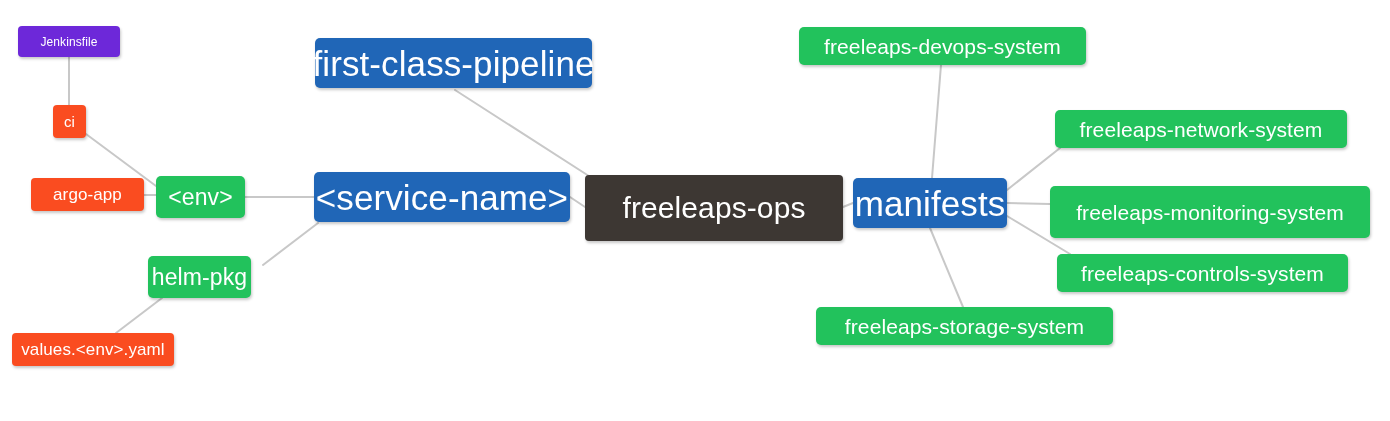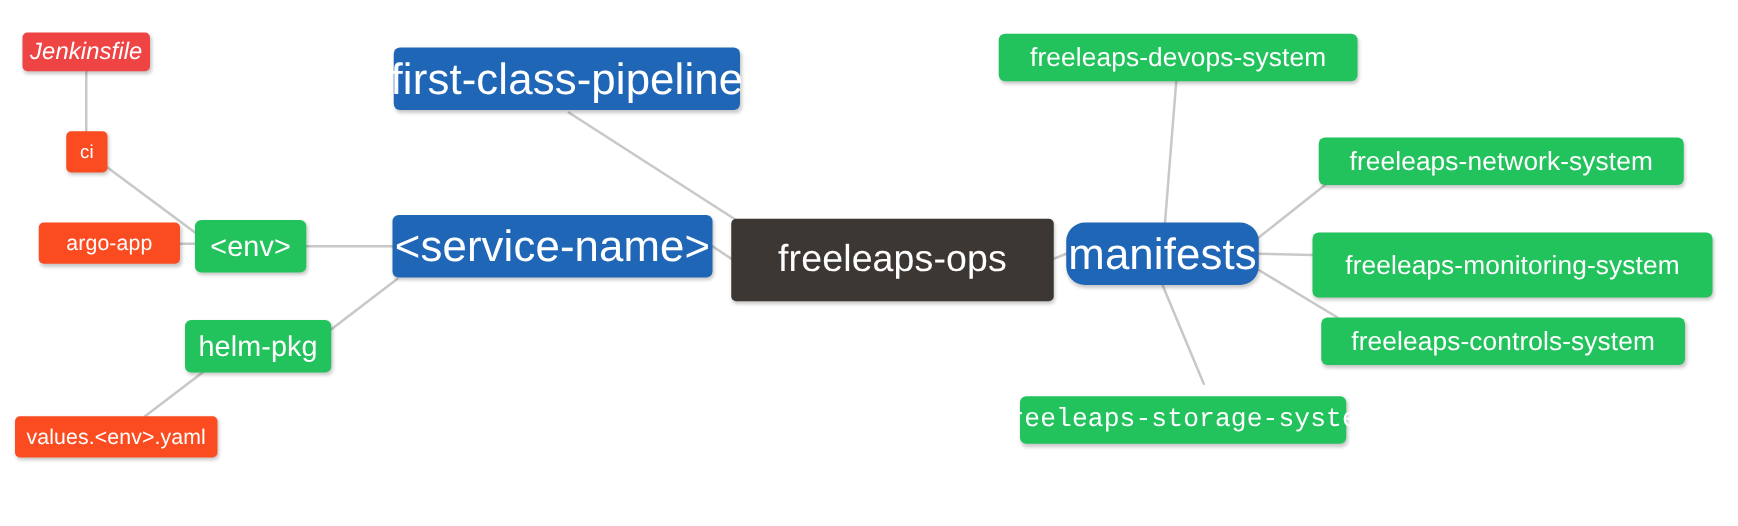--- a/index.html
+++ b/index.html
@@ -51,24 +51,23 @@
   }
   .mm-node.lvl-green {
     background: #22c25c;
     font-size: 23px;
   }
   .mm-node.lvl-green-sm {
     background: #22c25c;
     font-size: 21px;
   }
   .mm-node.lvl-orange {
-    background: #ef4444;
-    font-size: 19px;
+    background: #6d28d9;
+    font-size: 12px;
     border-radius: 4px;
-    font-style: italic;
   }
   .mm-node.lvl-red {
     background: #fa4c20;
     font-size: 15px;
     border-radius: 4px;
   }
   .mm-node.lvl-red-lg {
     background: #fa4c20;
     font-size: 17px;
     border-radius: 4px;
@@ -91,26 +90,26 @@
       <line x1="932" y1="178" x2="941" y2="65" stroke="#c8c8c8" stroke-width="2" stroke-linecap="round"></line>
       <line x1="1007" y1="190" x2="1060" y2="148" stroke="#c8c8c8" stroke-width="2" stroke-linecap="round"></line>
       <line x1="1007" y1="203" x2="1050" y2="204" stroke="#c8c8c8" stroke-width="2" stroke-linecap="round"></line>
       <line x1="1007" y1="216" x2="1070" y2="254" stroke="#c8c8c8" stroke-width="2" stroke-linecap="round"></line>
       <line x1="930" y1="228" x2="963" y2="307" stroke="#c8c8c8" stroke-width="2" stroke-linecap="round"></line>
     </svg>
   <div id="node-layer">
       <div class="mm-node lvl-root" style="left: 585px; top: 175px; width: 258px; height: 66px;">freeleaps-ops</div>
       <div class="mm-node lvl-blue" style="left: 314px; top: 172px; width: 256px; height: 50px;">&lt;service-name&gt;</div>
       <div class="mm-node lvl-blue" style="left: 315px; top: 38px; width: 277px; height: 50px;">first-class-pipeline</div>
-      <div class="mm-node lvl-blue" style="left: 853px; top: 178px; width: 154px; height: 50px; border-radius: 15px;">manifests</div>
+      <div class="mm-node lvl-blue" style="left: 853px; top: 178px; width: 154px; height: 50px;">manifests</div>
       <div class="mm-node lvl-green" style="left: 156px; top: 176px; width: 89px; height: 42px; text-align: center;">&lt;env&gt;</div>
-      <div class="mm-node lvl-green" style="left: 148px; top: 256px; width: 117px; height: 42px;">helm-pkg</div>
+      <div class="mm-node lvl-green" style="left: 148px; top: 256px; width: 103px; height: 42px;">helm-pkg</div>
       <div class="mm-node lvl-green-sm" style="left: 799px; top: 27px; width: 287px; height: 38px;">freeleaps-devops-system</div>
       <div class="mm-node lvl-green-sm" style="left: 1055px; top: 110px; width: 292px; height: 38px;">freeleaps-network-system</div>
       <div class="mm-node lvl-green-sm" style="left: 1050px; top: 186px; width: 320px; height: 52px;">freeleaps-monitoring-system</div>
       <div class="mm-node lvl-green-sm" style="left: 1057px; top: 254px; width: 291px; height: 38px;">freeleaps-controls-system</div>
-      <div class="mm-node lvl-green-sm" style="left: 816px; top: 317px; width: 261px; height: 38px; font-family: Liberation Mono, monospace;">freeleaps-storage-system</div>
+      <div class="mm-node lvl-green-sm" style="left: 816px; top: 307px; width: 297px; height: 38px;">freeleaps-storage-system</div>
       <div class="mm-node lvl-orange" style="left: 18px; top: 26px; width: 102px; height: 31px;">Jenkinsfile</div>
       <div class="mm-node lvl-red" style="left: 53px; top: 105px; width: 33px; height: 33px;">ci</div>
       <div class="mm-node lvl-red-lg" style="left: 31px; top: 178px; width: 113px; height: 33px;">argo-app</div>
       <div class="mm-node lvl-red-lg" style="left: 12px; top: 333px; width: 162px; height: 33px;">values.&lt;env&gt;.yaml</div>
     </div>
 </div>
 
 </body></html>

